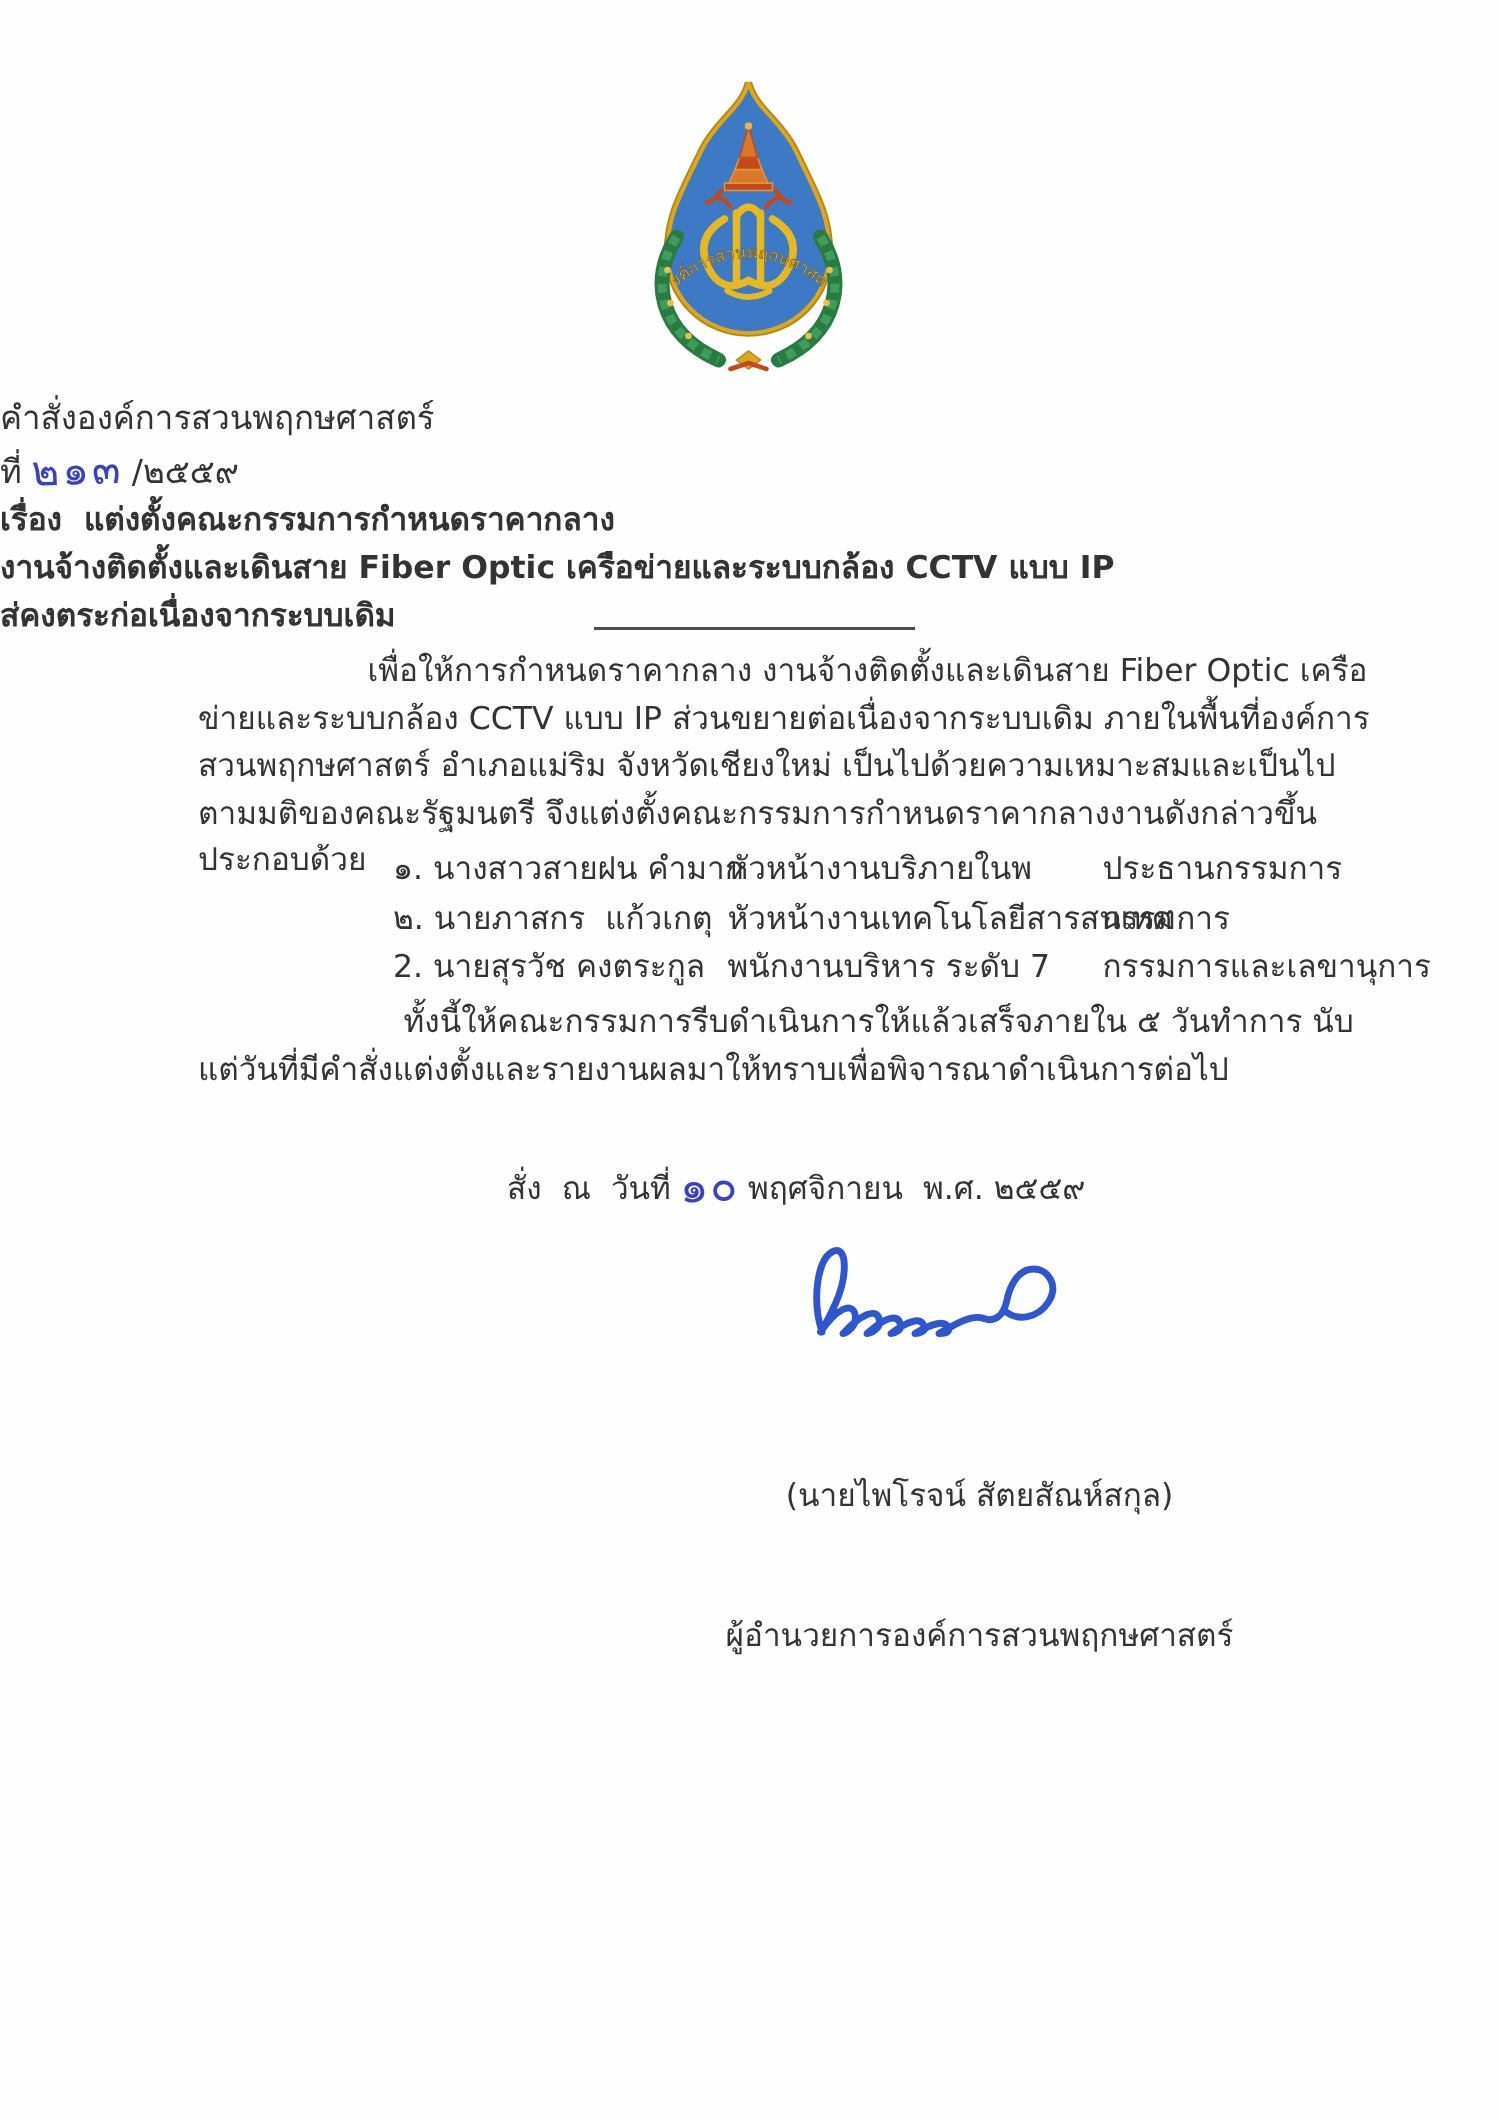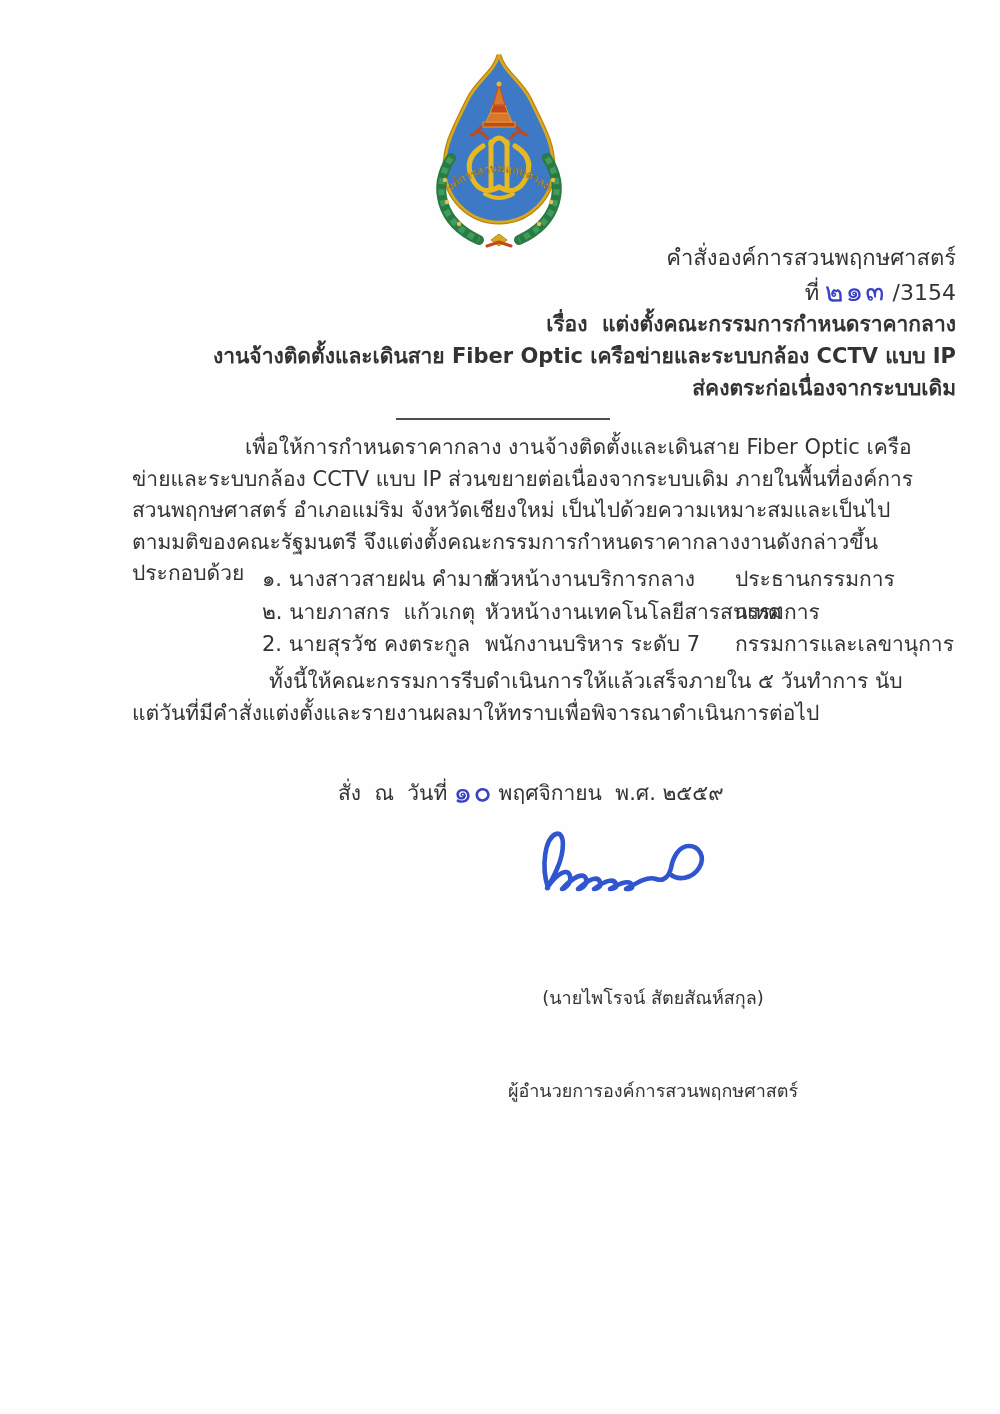--- a/index.html
+++ b/index.html
@@ -8,21 +8,21 @@
     width:1000px;height:1414px;
     margin:0 auto;
     background:#fefefe;
     font-family:"DejaVu Sans","Liberation Sans",sans-serif;
     color:#333;
     overflow:hidden;
   }
   
   .emblem{position:absolute;left:421px;top:54px;width:156px;height:196px;}
   
-  .header{position:absolute;top:242px;left:0;width:956px;text-align:right;}
+  .header{position:absolute;top:264px;left:0;width:956px;text-align:left;}
   .h-title{font-size:22px;height:32px;line-height:32px;white-space:pre;}
   .h-orderline{font-size:22px;height:34px;line-height:34px;}
   .hand{
     color:#3a41c6;
     font-size:28px;
     display:inline-block;
     transform:rotate(-2deg) translateY(1px);
     letter-spacing:2px;
     padding:0 6px;
   }
@@ -44,21 +44,21 @@
   
   .dateline{
     position:absolute;top:771px;left:338px;
     font-size:21px;height:38px;line-height:38px;white-space:pre;
   }
   .dateline .hand{font-size:30px;letter-spacing:1px;transform:rotate(-3deg) translateY(2px);}
   
   .sig-svg{position:absolute;left:530px;top:824px;width:210px;height:76px;}
   .sig-block{
     position:absolute;top:920px;left:458px;width:390px;
-    text-align:center;font-size:18px;line-height:31px;white-space:pre;
+    text-align:center;font-size:21px;line-height:31px;white-space:pre;
   }
 </style>
 </head>
 <body>
 
 <div class="doc">
 
   <svg class="emblem" viewBox="0 0 156 196" aria-hidden="true">
 
     <path d="M78,1 C74,18 56,27 47,46 C33,75 24,90 24,114 a54,54 0 1 0 108,0 C132,90 123,75 109,46 C100,27 82,18 78,1 Z" fill="none" stroke="#b8860b" stroke-width="5"></path>
@@ -103,34 +103,34 @@
     <defs>
         <path id="arcText" d="M28,138 Q78,98 128,138"></path>
       </defs>
     <text font-size="11" fill="#f0c84e" stroke="#6b4e0e" stroke-width="0.35" font-family="DejaVu Sans, sans-serif" text-anchor="middle">
       <textPath href="#arcText" startOffset="50%">องค์การสวนพฤกษศาสตร์</textPath>
     </text>
   </svg>
 
   <div class="header">
     <div class="h-title">คำสั่งองค์การสวนพฤกษศาสตร์</div>
-    <div class="h-orderline"><span>ที่</span><span class="hand">๒๑๓</span><span>/3154</span></div>
+    <div class="h-orderline"><span>ที่</span><span class="hand">๒๑๓</span><span>/๒๕๕๙</span></div>
     <div class="h-subject">เรื่อง  แต่งตั้งคณะกรรมการกำหนดราคากลาง</div>
     <div class="h-subject">งานจ้างติดตั้งและเดินสาย Fiber Optic เครือข่ายและระบบกล้อง CCTV แบบ IP</div>
     <div class="h-subject">ส่คงตระก่อเนื่องจากระบบเดิม</div>
   </div>
 
   <div class="divider"></div>
 
   <div class="para p1">เพื่อให้การกำหนดราคากลาง งานจ้างติดตั้งและเดินสาย Fiber Optic เครือข่ายและระบบกล้อง CCTV แบบ IP ส่วนขยายต่อเนื่องจากระบบเดิม ภายในพื้นที่องค์การสวนพฤกษศาสตร์ อำเภอแม่ริม จังหวัดเชียงใหม่ เป็นไปด้วยความเหมาะสมและเป็นไปตามมติของคณะรัฐมนตรี จึงแต่งตั้งคณะกรรมการกำหนดราคากลางงานดังกล่าวขึ้น ประกอบด้วย</div>
 
   <div class="committee">
     <div class="c-row">
       <span>๑. นางสาวสายฝน คำมาก</span>
-      <span>หัวหน้างานบริการกลาง</span>
+      <span>หัวหน้างานบริภายในพ</span>
       <span>ประธานกรรมการ</span>
     </div>
     <div class="c-row">
       <span>๒. นายภาสกร  แก้วเกตุ</span>
       <span>หัวหน้างานเทคโนโลยีสารสนเทศ</span>
       <span>กรรมการ</span>
     </div>
     <div class="c-row">
       <span>2. นายสุรวัช คงตระกูล</span>
       <span>พนักงานบริหาร ระดับ 7</span>

